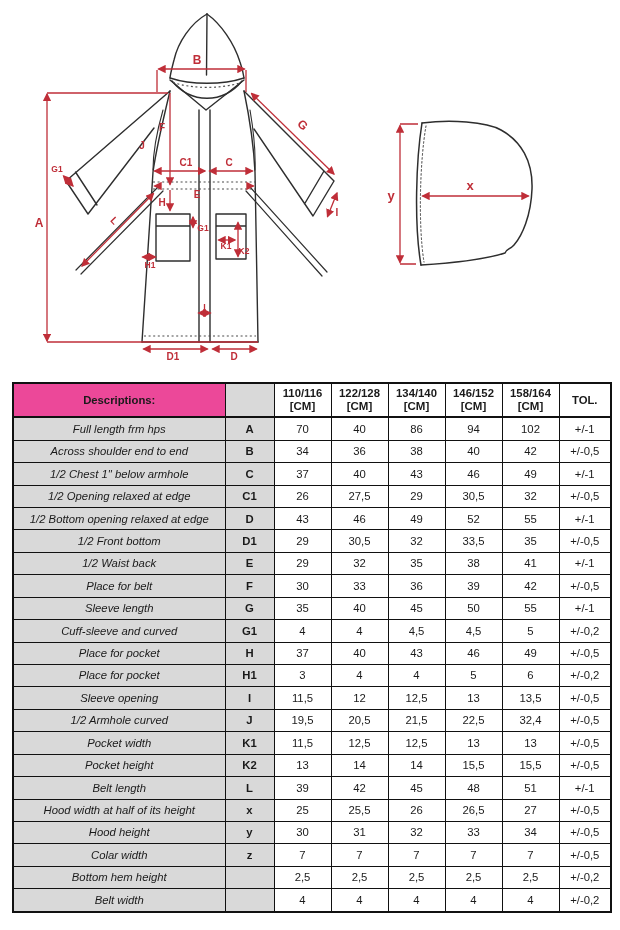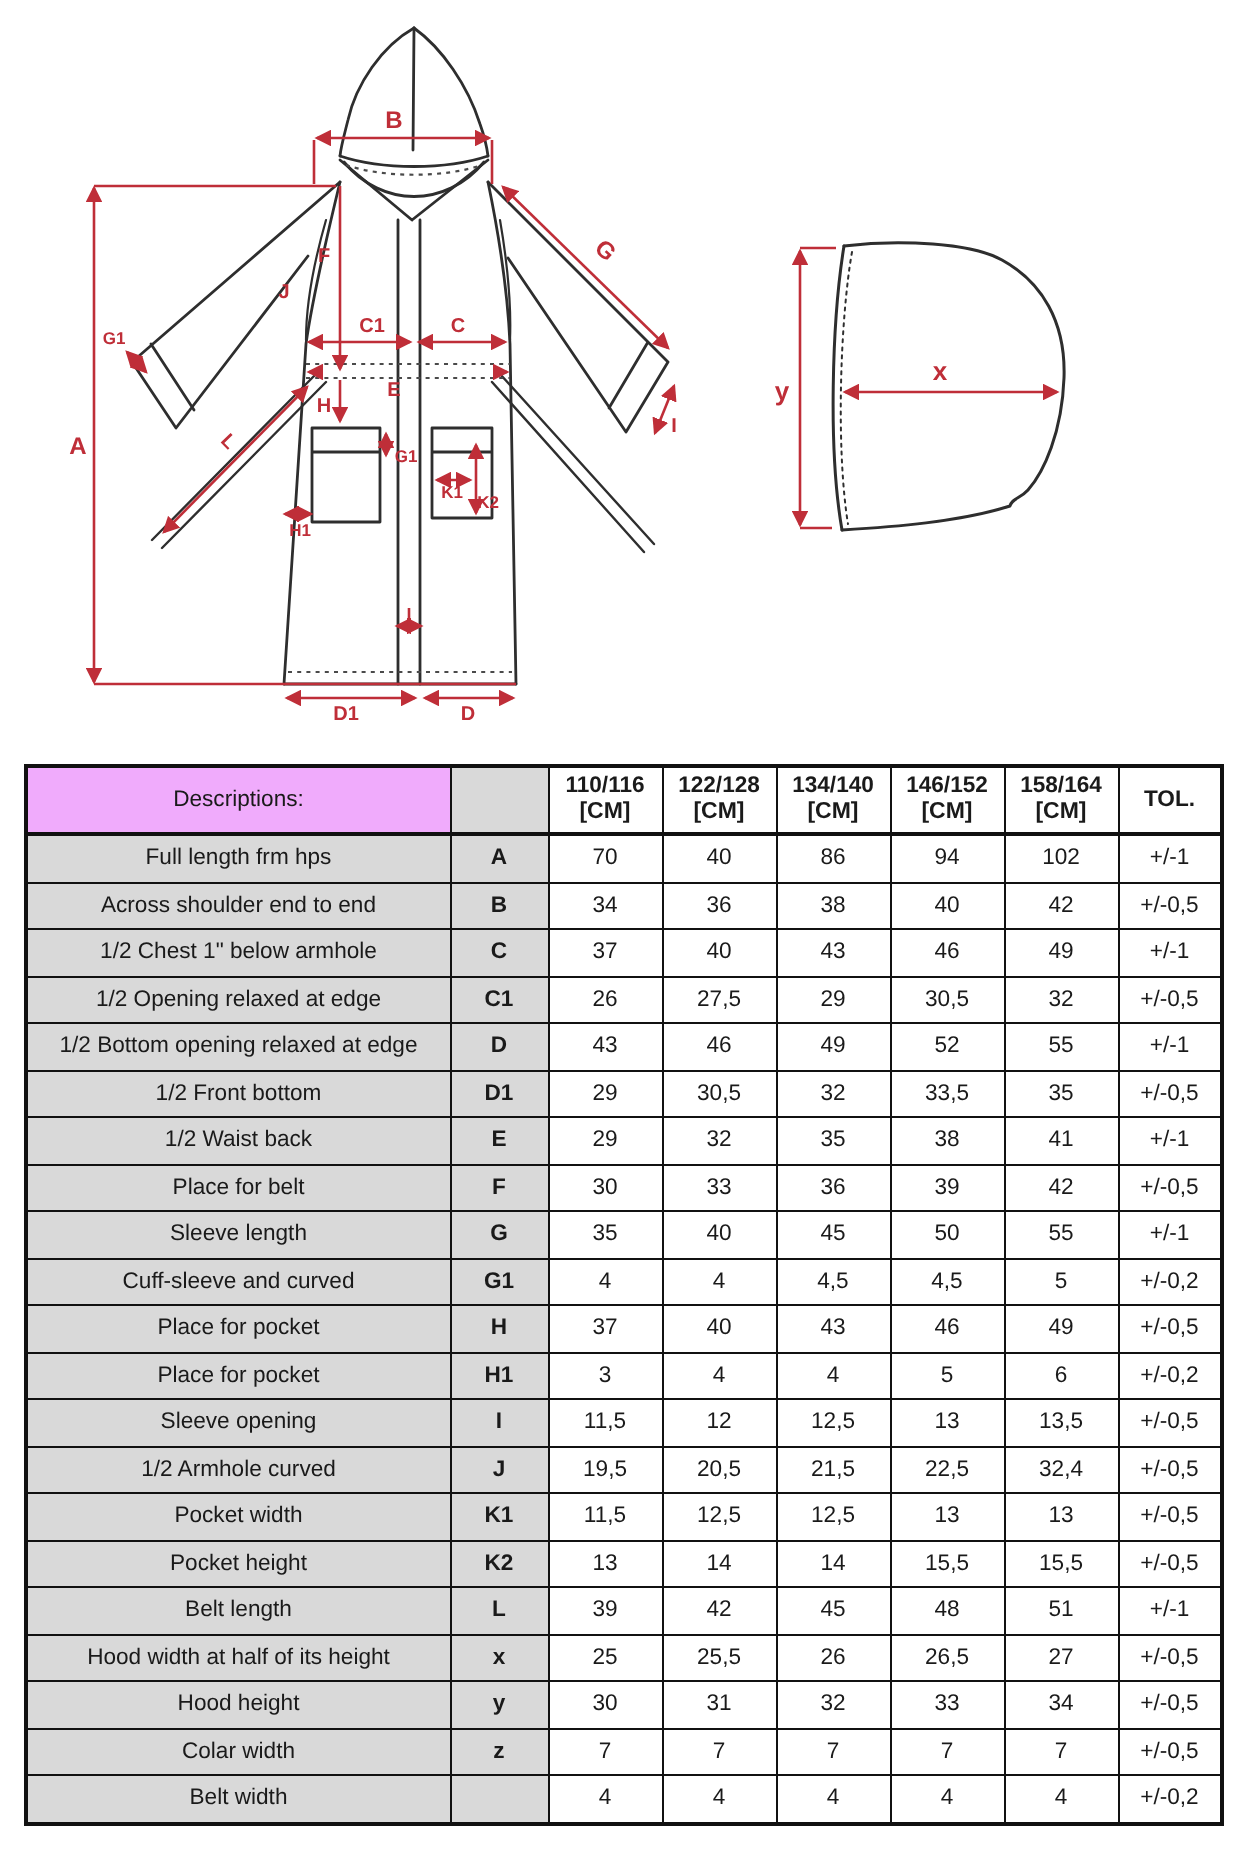--- a/index.html
+++ b/index.html
@@ -36,32 +36,33 @@
     padding:0 2px;
     text-align:center;
     vertical-align:middle;
     font-size:11.3px;
     line-height:1.1;
     overflow:hidden;
     white-space:nowrap;
   }
   table.size-table thead th { border-bottom:2.5px solid #111; height:34px; }
   th.desc-h {
-    background:#f0abfc;
+    background:#ec4899;
     text-align:left; padding-left:9px;
-    font-size:15px; font-weight:normal;
+    font-size:15px; font-weight:bold;
   }
   th.letter-h { background:#d9d9d9; border-right:2.5px solid #111; }
   th.size-h { font-weight:bold; font-size:12px; }
   th.size-h .unit { display:block; font-weight:bold; font-size:11.5px; }
   th.tol-h { font-weight:bold; font-size:12.5px;border-radius:12px; }
   td.desc {
     background:#d9d9d9;
     text-align:left; padding-left:9px;
     font-size:11.3px;
+    font-style:italic;
   }
   td.letter {
     background:#d9d9d9;
     border-right:2.5px solid #111;
     font-weight:bold; font-size:13.5px;
   }
 </style>
 </head>
 <body>
 
@@ -416,20 +417,30 @@
           <td class="desc">Colar width</td>
           <td class="letter">z</td>
           <td>7</td>
           <td>7</td>
           <td>7</td>
           <td>7</td>
           <td>7</td>
           <td>+/-0,5</td>
         </tr>
         <tr>
+          <td class="desc">Bottom hem height</td>
+          <td class="letter"></td>
+          <td>2,5</td>
+          <td>2,5</td>
+          <td>2,5</td>
+          <td>2,5</td>
+          <td>2,5</td>
+          <td>+/-0,2</td>
+        </tr>
+        <tr>
           <td class="desc">Belt width</td>
           <td class="letter"></td>
           <td>4</td>
           <td>4</td>
           <td>4</td>
           <td>4</td>
           <td>4</td>
           <td>+/-0,2</td>
         </tr>
     </tbody>

